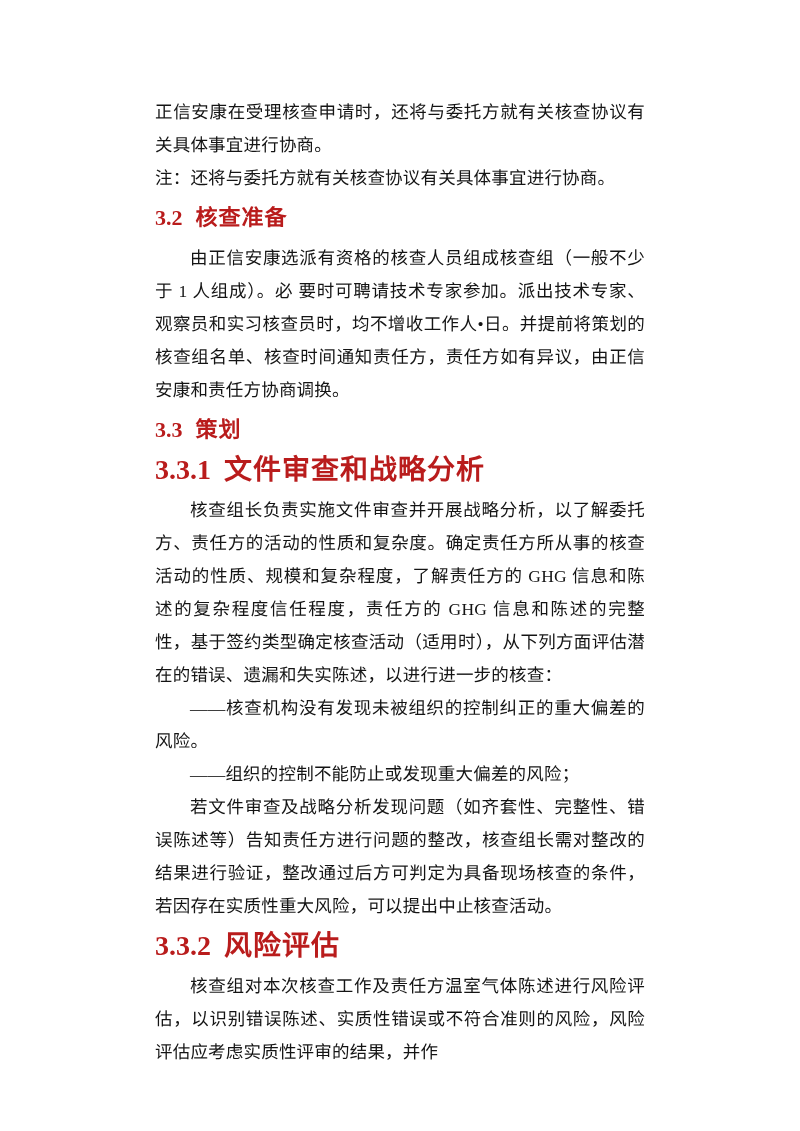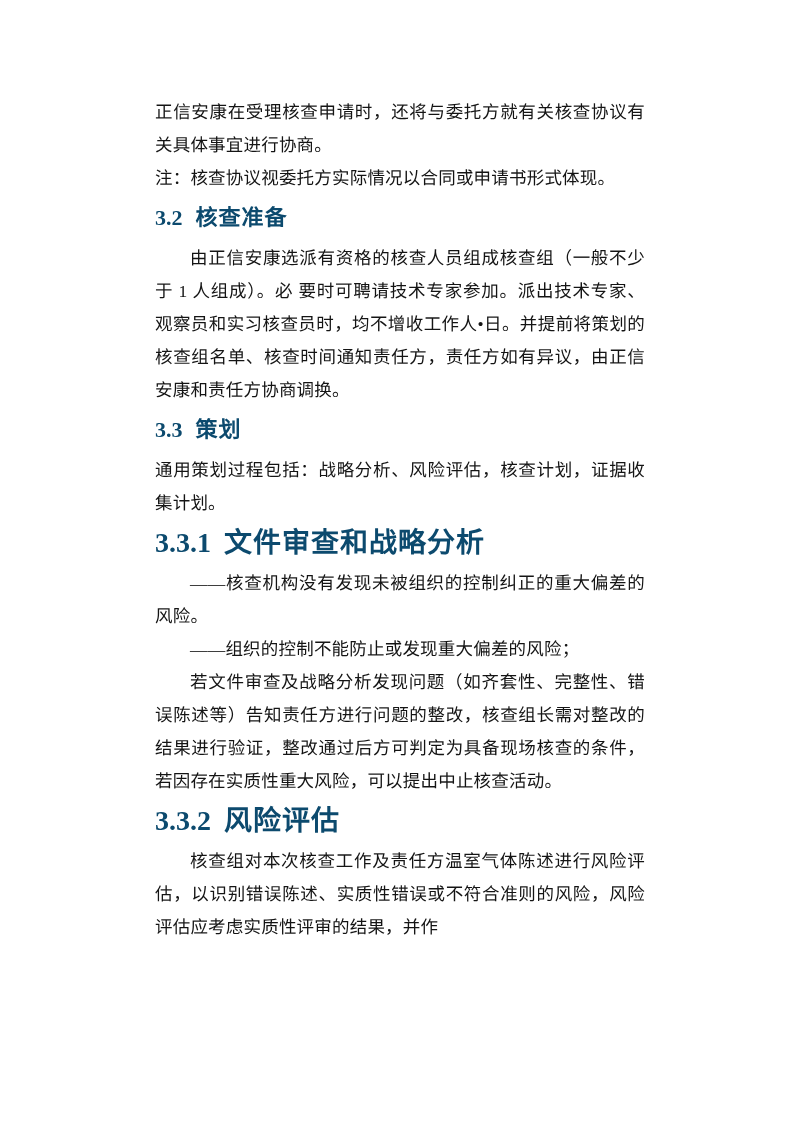--- a/index.html
+++ b/index.html
@@ -25,21 +25,21 @@
     line-height: 33px;
     text-align: justify;
     letter-spacing: 0.2px;
   }
   .indent {
     text-indent: 2em;
   }
   .heading {
     margin: 7px 0 9px 0;
     font-weight: bold;
-    color: #0c4a6e;
+    color: #b91c1c;
     line-height: 31px;
     white-space: nowrap;
   }
   .h2 .h-title, .h3 .h-title {
     font-family: "Liberation Sans", "DejaVu Sans", sans-serif;
     letter-spacing: 1px;
   }
   .h-num {
     font-family: "Liberation Serif", "DejaVu Serif", serif;
     margin-right: 13px;
@@ -47,38 +47,38 @@
   .h2 { font-size: 22px; }
   .h3 { font-size: 28px; }
 </style>
 </head>
 <body>
 
 <div class="page">
 
   <p class="para">正信安康在受理核查申请时，还将与委托方就有关核查协议有关具体事宜进行协商。</p>
 
-  <p class="para">注：核查协议视委托方实际情况以合同或申请书形式体现。</p>
+  <p class="para">注：还将与委托方就有关核查协议有关具体事宜进行协商。</p>
 
   <h2 class="heading h2">
     <span class="h-num">3.2</span><span class="h-title">核查准备</span>
   </h2>
 
   <p class="para indent">由正信安康选派有资格的核查人员组成核查组（一般不少于 1 人组成）。必 要时可聘请技术专家参加。派出技术专家、观察员和实习核查员时，均不增收工作人•日。并提前将策划的核查组名单、核查时间通知责任方，责任方如有异议，由正信安康和责任方协商调换。</p>
 
   <h2 class="heading h2">
     <span class="h-num">3.3</span><span class="h-title">策划</span>
   </h2>
 
-  <p class="para">通用策划过程包括：战略分析、风险评估，核查计划，证据收集计划。</p>
 
   <h3 class="heading h3">
     <span class="h-num">3.3.1</span><span class="h-title">文件审查和战略分析</span>
   </h3>
 
+  <p class="para indent">核查组长负责实施文件审查并开展战略分析，以了解委托方、责任方的活动的性质和复杂度。确定责任方所从事的核查活动的性质、规模和复杂程度，了解责任方的 GHG 信息和陈述的复杂程度信任程度，责任方的 GHG 信息和陈述的完整性，基于签约类型确定核查活动（适用时），从下列方面评估潜在的错误、遗漏和失实陈述，以进行进一步的核查：</p>
 
 
   <p class="para indent">——核查机构没有发现未被组织的控制纠正的重大偏差的风险。</p>
 
   <p class="para indent">——组织的控制不能防止或发现重大偏差的风险；</p>
 
 
   <p class="para indent">若文件审查及战略分析发现问题（如齐套性、完整性、错误陈述等）告知责任方进行问题的整改，核查组长需对整改的结果进行验证，整改通过后方可判定为具备现场核查的条件，若因存在实质性重大风险，可以提出中止核查活动。</p>
 
   <h3 class="heading h3">

